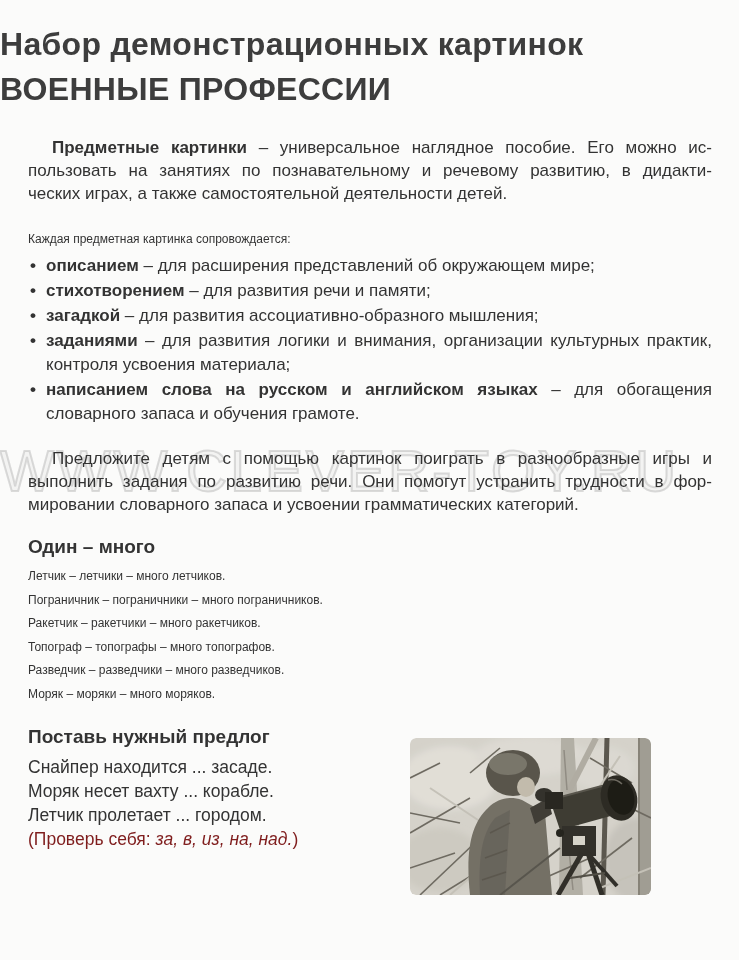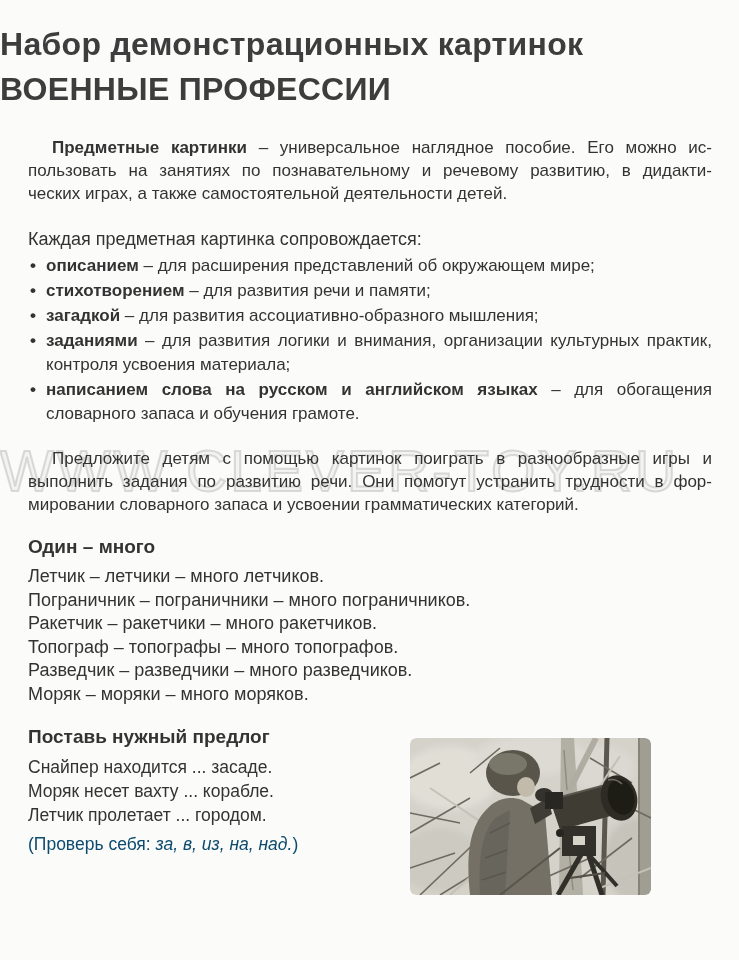--- a/index.html
+++ b/index.html
@@ -11,23 +11,23 @@
   .blk { position:absolute; left:28px; width:684px; z-index:2; }
   .jline { font-size:17px; line-height:23px; text-align:justify; text-align-last:justify; color:#333; }
   .jline.last { text-align-last:left; }
   .ind { padding-left:24px; }
   .lead { font-weight:bold; }
   .heading { font-size:19px; font-weight:bold; color:#333; }
   .bullet { position:relative; padding-left:18px; font-size:17px; line-height:24px;
             text-align:justify; margin-bottom:1px; }
   .bullet .dot { position:absolute; left:2px; top:0; font-weight:bold; }
   .bullet b { font-weight:bold; }
-  .plain-line { font-size:18px; line-height:23.5px; color:#333; }
+  .plain-line { font-size:12px; line-height:23.5px; color:#333; }
   .prep-line { font-size:17.5px; line-height:24px; color:#333; }
-  .check-line { font-size:17.5px; line-height:24px; margin-top:5px; color:#0c4a6e; }
+  .check-line { font-size:17.5px; line-height:24px; color:#7f1d1d; }
   .check-line .it { font-style:italic; }
   .watermark { position:absolute; top:438px; left:0; width:614px; text-align:center; z-index:1;
                font-size:57px; font-weight:normal; letter-spacing:3px; white-space:nowrap;
                color:rgba(197,197,197,0.14); -webkit-text-stroke:2px rgba(172,172,172,0.42); }
   .photo { position:absolute; left:410px; top:738px; width:241px; height:157px; z-index:2; }
   .photo svg { display:block; border-radius:6px; }
 </style>
 </head>
 <body>
 

